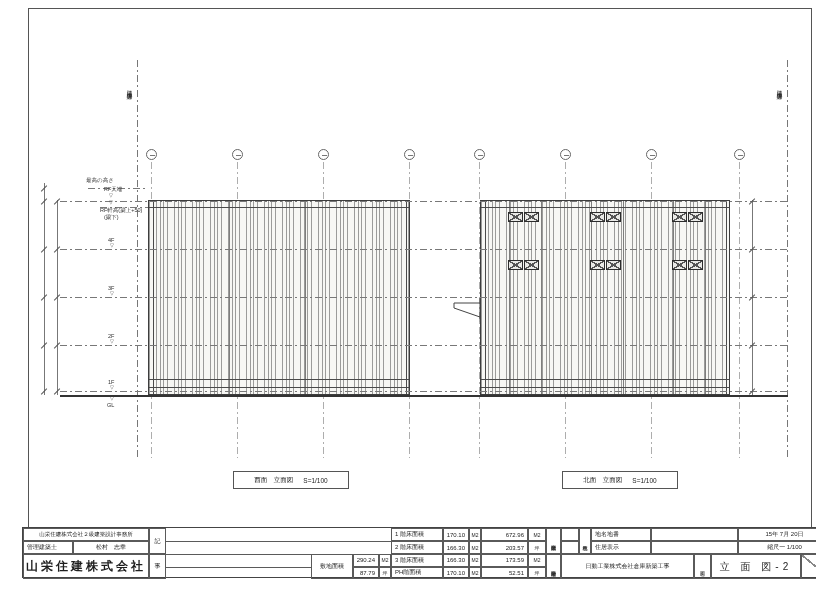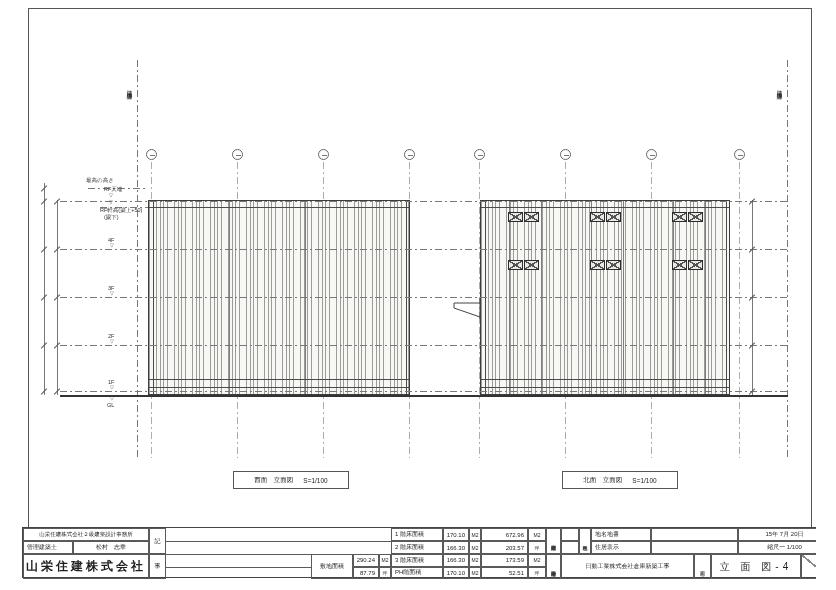--- a/index.html
+++ b/index.html
@@ -229,17 +229,17 @@
     <div class="tb left" style="left:568px;top:0;width:60px;height:13px;">地名地番</div>
     <div class="tb" style="left:628px;top:0;width:87px;height:13px;"></div>
     <div class="tb left" style="left:568px;top:13px;width:60px;height:13px;">住居表示</div>
     <div class="tb" style="left:628px;top:13px;width:87px;height:13px;"></div>
 
     <div class="tb" style="left:715px;top:0;width:93px;height:13px;">15年 7月 20日</div>
     <div class="tb" style="left:715px;top:13px;width:93px;height:13px;">縮尺一 1/100</div>
 
     <div class="tb" style="left:538px;top:26px;width:133px;height:25px;">日動工業株式会社倉庫新築工事</div>
     <div class="tb vert" style="left:671px;top:26px;width:17px;height:25px;">図名</div>
-    <div class="tb dwgname" style="left:688px;top:26px;width:90px;height:25px;">立 面 図-4</div>
+    <div class="tb dwgname" style="left:688px;top:26px;width:90px;height:25px;">立 面 図-2</div>
     <div class="tb slash" style="left:778px;top:26px;width:30px;height:25px;"></div>
   </div>
 
 </div>
 
 </body></html>

